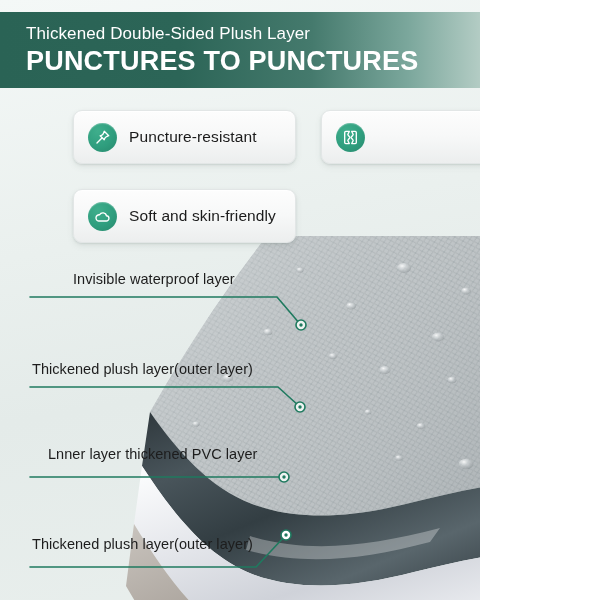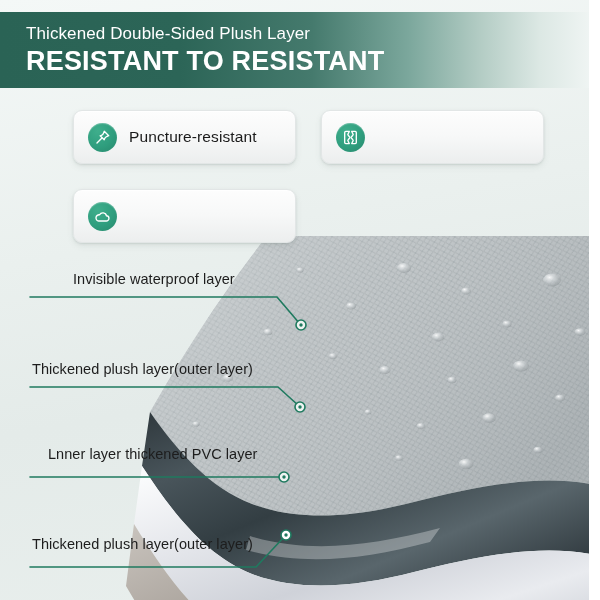--- a/index.html
+++ b/index.html
@@ -10,21 +10,21 @@
   body {
     width: 600px;
     height: 600px;
     overflow: hidden;
     font-family: "Liberation Sans", sans-serif;
     background: #ffffff;
   }
 
   #poster {
     position: relative;
-    width: 589px;
+    width: 480px;
     height: 600px;
     overflow: hidden;
     background:
       linear-gradient(170deg, #f4f8f7 0%, #eaf0ee 38%, #e4ebe9 62%, #e9efed 100%);
   }
 
   
   #header-band {
     position: absolute;
     left: 0;
@@ -140,21 +140,21 @@
   }
 </style>
 </head>
 <body>
 
 <div id="poster">
 
   <div id="header-band">
     <div id="header-text-wrap">
       <div class="hdr-sub">Thickened Double-Sided Plush Layer</div>
-      <div class="hdr-title">RESISTANT TO RESISTANT</div>
+      <div class="hdr-title">PUNCTURES TO PUNCTURES</div>
     </div>
   </div>
 
   <div id="product-art">
     <svg width="600" height="364" viewBox="0 0 600 364" xmlns="http://www.w3.org/2000/svg">
       <defs>
 
         <pattern id="meshPat" width="7" height="6" patternUnits="userSpaceOnUse" patternTransform="rotate(-14)">
           <rect width="7" height="6" fill="#c3c8ca"></rect>
           <path d="M0 3 L3.5 0 L7 3 L3.5 6 Z" fill="none" stroke="#9ea5a8" stroke-width="0.7"></path>
@@ -328,18 +328,19 @@
     </div>
 
     <div class="feature-card">
       <span class="feature-icon">
         <svg width="17" height="17" viewBox="0 0 24 24" fill="none" stroke="#ffffff" stroke-width="1.9" stroke-linecap="round" stroke-linejoin="round">
           <path d="M6.6 18.4 H17.2 A3.7 3.7 0 0 0 17.6 11
                    A5.2 5.2 0 0 0 7.9 9.6
                    A4.4 4.4 0 0 0 6.6 18.4 Z"></path>
         </svg>
       </span>
+      <span class="feature-label">Soft and skin-friendly</span>
     </div>
 
 
   </div>
 
 </div>
 
 </body></html>

